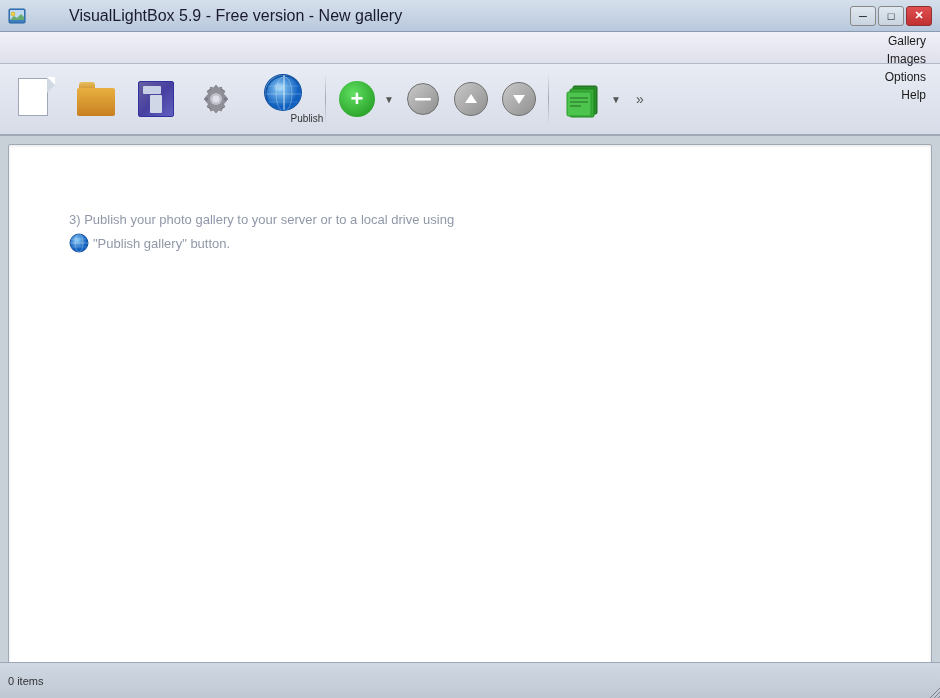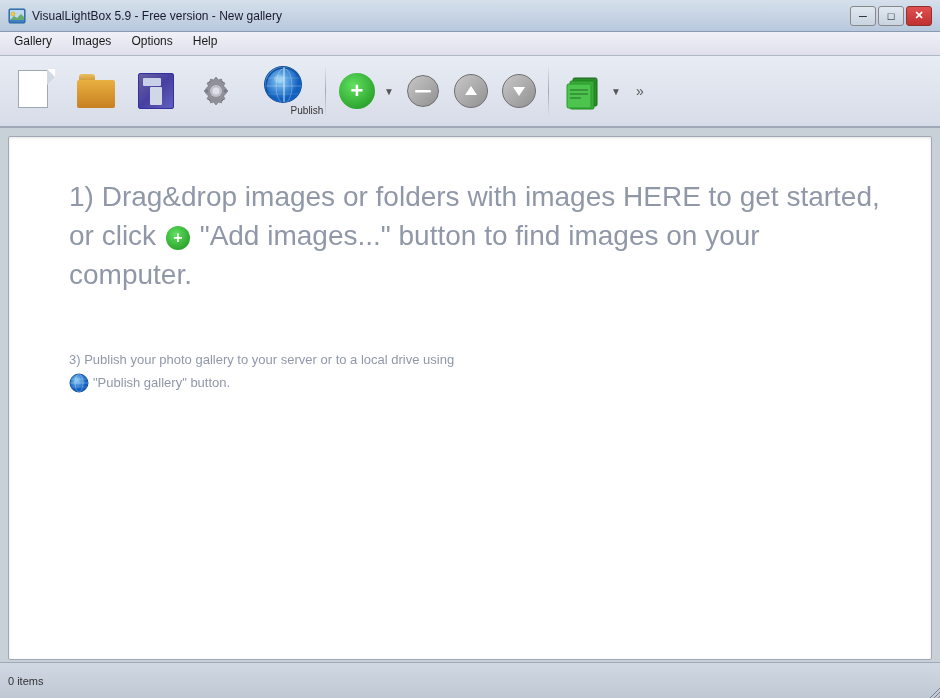--- a/index.html
+++ b/index.html
@@ -25,23 +25,24 @@
       width: 18px;
       height: 18px;
       margin-right: 6px;
       display: flex;
       align-items: center;
       justify-content: center;
       font-size: 14px;
     }
     #title-bar-text {
       flex: 1;
-      font-size: 12px;
+      font-size: 16px;
       color: #1a1a2e;
       font-weight: normal;
+      margin-left: 37px;
     }
     #title-bar-controls {
       display: flex;
       gap: 2px;
     }
     .title-btn {
       width: 26px;
       height: 20px;
       display: flex;
       align-items: center;
@@ -55,25 +56,26 @@
     .title-btn.close {
       background: linear-gradient(to bottom, #e05050, #c03030);
       border-color: #903030;
       color: white;
       font-weight: bold;
     }
 
     
     #menu-bar {
       background: linear-gradient(to bottom, #f0f0f8, #e0e0ec);
-      height: 24px;
-      display: flex;
-      align-items: flex-start;
+      height: 32px;
+      display: flex;
+      align-items: flex-end;
       padding: 0 4px;
       border-bottom: 1px solid #b0b8c8;
+      flex-direction: column;
     }
     .menu-item {
       padding: 2px 10px;
       font-size: 12px;
       color: #1a1a1a;
       cursor: pointer;
       border-radius: 2px;
     }
 
     
@@ -508,25 +510,20 @@
       </svg>
     </div>
     <div class="dropdown-arrow">▼</div>
   </div>
 
   <div class="dropdown-arrow" style="margin-left:4px; font-size:14px; color:#555;">»</div>
 </div>
 
 <div id="main-content">
   <div id="instruction-area">
-    <div class="instruction-main">
-      1) Drag&amp;drop images or folders with images HERE to get started, or click
-      <span class="add-icon-inline">+</span>
-      "Add images..." button to find images on your computer.
-    </div>
     <div class="instruction-secondary">
       <br>
       <span>3) Publish your photo gallery to your server or to a local drive using</span><br>
       <span style="display:inline-flex; align-items:center; gap:4px;">
 
         <svg width="20" height="20" viewBox="0 0 20 20">
           <circle cx="10" cy="10" r="9" fill="url(#globeGrad2)" stroke="#1050a0" stroke-width="1"></circle>
           <defs>
             <radialGradient id="globeGrad2" cx="40%" cy="35%">
               <stop offset="0%" stop-color="#90d0f8"></stop>

